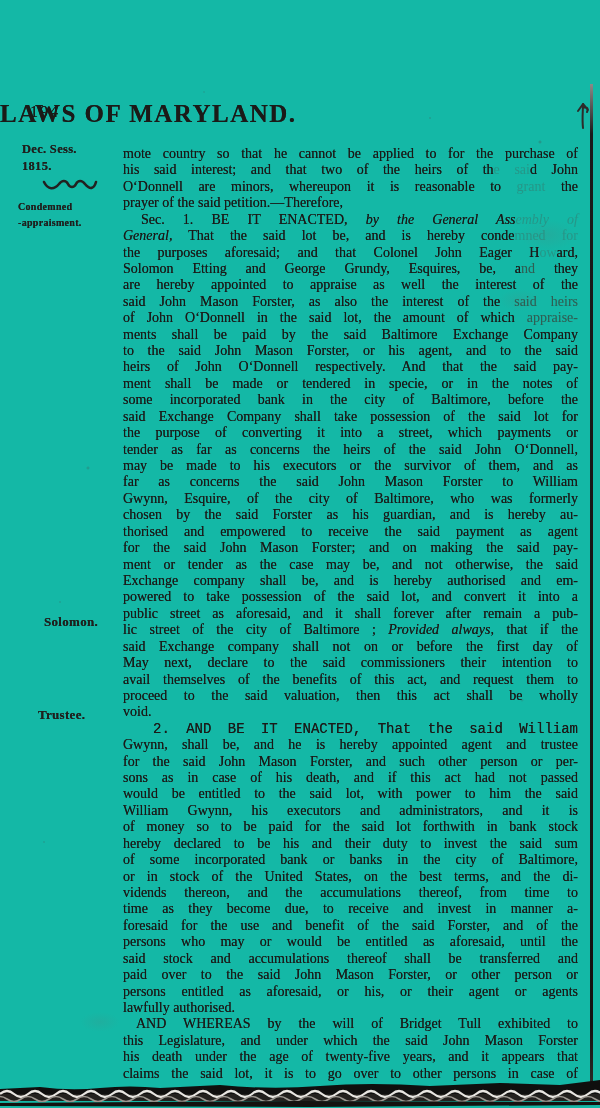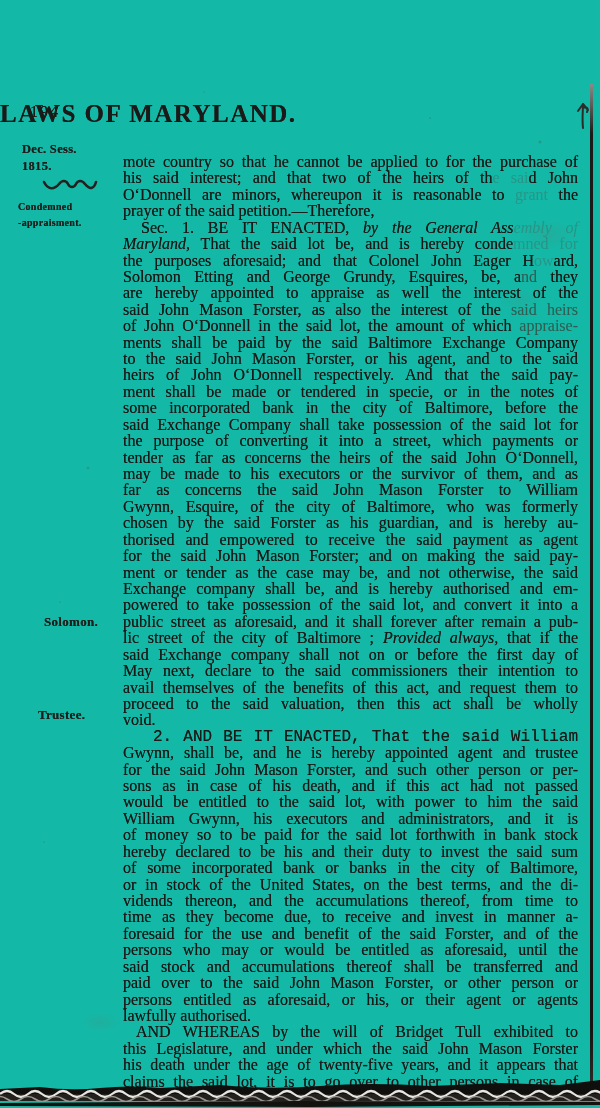--- a/index.html
+++ b/index.html
@@ -22,21 +22,21 @@
       radial-gradient(2px 2px at 60px 602px, rgba(70,70,70,.30), transparent 70%),
       radial-gradient(3px 3px at 522px 700px, rgba(70,70,70,.25), transparent 70%),
       radial-gradient(2px 2px at 44px 842px, rgba(70,70,70,.30), transparent 70%),
       radial-gradient(3px 3px at 570px 930px, rgba(70,70,70,.30), transparent 70%),
       radial-gradient(28px 14px at 100px 1022px, rgba(110,108,104,.12), transparent 70%),
       radial-gradient(2px 2px at 204px 92px, rgba(70,70,70,.25), transparent 70%);
   }
   .hdr-num{position:absolute;left:30px;top:103px;font-size:16px;letter-spacing:2px;}
   .hdr-title{position:absolute;left:0;right:56px;top:100px;
     font-size:25px;font-weight:bold;letter-spacing:1.5px;}
-  .col{position:absolute;left:123px;top:154px;width:455px;font-size:16px;line-height:16.42px;}
+  .col{position:absolute;left:123px;top:146px;width:455px;font-size:14px;line-height:16.42px;}
   .ln{text-align:justify;text-align-last:justify;}
   .ln.end{text-align-last:left;}
   .ind1{padding-left:18px;}
   .ind2{padding-left:30px;font-family:Liberation Mono, monospace;}
   .ind3{padding-left:13px;}
   .it{font-style:italic;}
   .fd{color:rgba(80,74,66,.30);text-shadow:none;}
   .fd2{color:rgba(60,56,50,.55);text-shadow:0 0 .5px rgba(60,56,50,.35);}
   .mg{position:absolute;font-weight:bold;color:#201f1d;letter-spacing:.3px;}
   .mg-sess{left:22px;top:141px;width:96px;font-size:12.5px;line-height:17px;}
@@ -72,21 +72,21 @@
 
   <div class="mg mg-prov">Solomon.</div>
   <div class="mg mg-trus">Trustee.</div>
 
   <div class="col">
     <div class="ln"><span>mote country so that he cannot be applied to for the purchase of</span></div>
     <div class="ln"><span>his said interest; and that two of the heirs of th</span><span class="fd">e sai</span><span>d John</span></div>
     <div class="ln"><span>O‘Donnell are minors, whereupon it is reasonable to </span><span class="fd">grant</span><span> the</span></div>
     <div class="ln end"><span>prayer of the said petition.—Therefore,</span></div>
     <div class="ln ind1"><span>Sec. 1. BE IT ENACTED, </span><span class="it">by the General Ass</span><span class="it fd">embly of</span></div>
-    <div class="ln"><span class="it">Maryland,</span><span> That the said lot be, and is hereby conde</span><span class="fd">mned for</span></div>
+    <div class="ln"><span class="it">General,</span><span> That the said lot be, and is hereby conde</span><span class="fd">mned for</span></div>
     <div class="ln"><span>the purposes aforesaid; and that Colonel John Eager H</span><span class="fd">ow</span><span>ard,</span></div>
     <div class="ln"><span>Solomon Etting and George Grundy, Esquires, be, a</span><span class="fd2">nd</span><span> they</span></div>
     <div class="ln"><span>are hereby appointed to appraise as well the interest of the</span></div>
     <div class="ln"><span>said John Mason Forster, as also the interest of the </span><span class="fd2">said heirs</span></div>
     <div class="ln"><span>of John O‘Donnell in the said lot, the amount of which </span><span class="fd2">appraise-</span></div>
     <div class="ln"><span>ments shall be paid by the said Baltimore Exchange Company</span></div>
     <div class="ln"><span>to the said John Mason Forster, or his agent, and to the said</span></div>
     <div class="ln"><span>heirs of John O‘Donnell respectively. And that the said pay-</span></div>
     <div class="ln"><span>ment shall be made or tendered in specie, or in the notes of</span></div>
     <div class="ln"><span>some incorporated bank in the city of Baltimore, before the</span></div>

